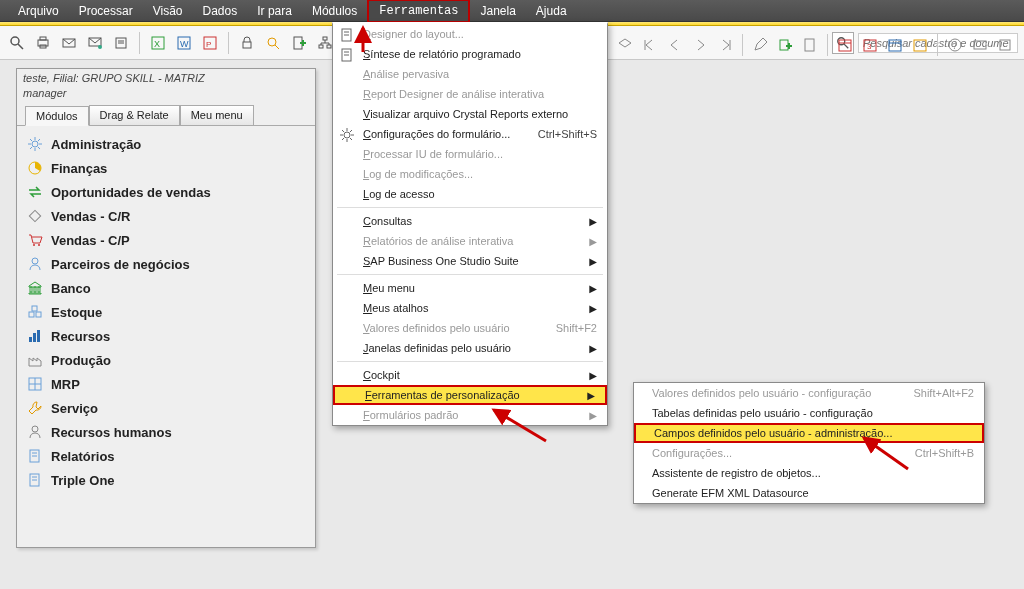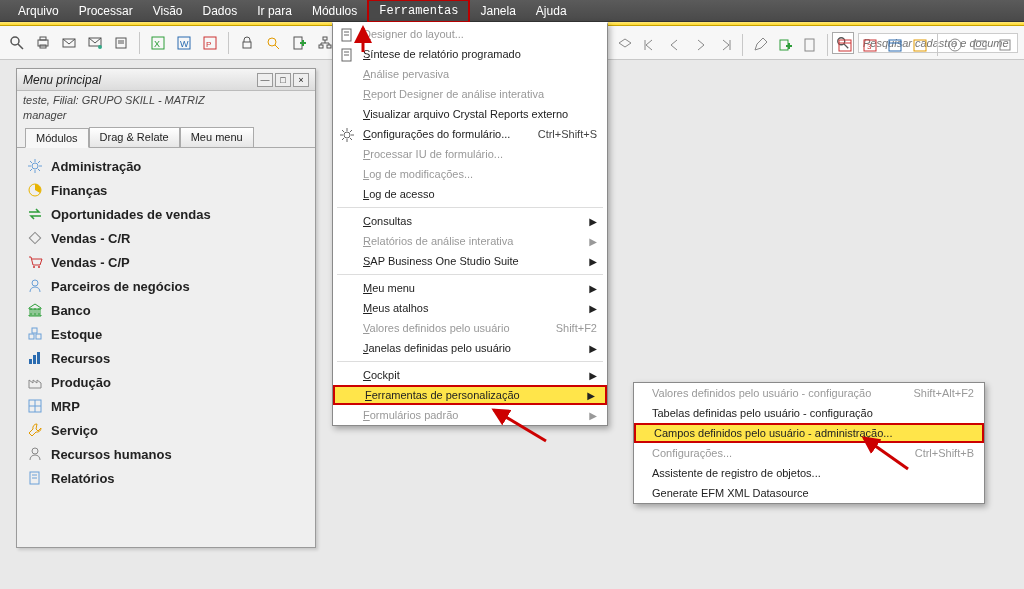--- a/index.html
+++ b/index.html
@@ -438,28 +438,20 @@
   <span class="tbtn">
       <svg viewBox="0 0 16 16">
         <rect x="3" y="3" width="10" height="10" fill="none" stroke="#888"></rect>
       </svg>
     </span>
 </div>
 
 <div class="workarea"></div>
 
 <div class="panel">
-  <div class="titlebar">
-    <span>Menu principal</span>
-    <div class="winbtns">
-      <span>—</span>
-      <span>□</span>
-      <span>×</span>
-    </div>
-  </div>
   <div class="subline">teste, Filial: GRUPO SKILL - MATRIZ</div>
   <div class="subline" style="padding-top:0">manager</div>
   <div class="tabs">
     <div class="tab active">Módulos</div>
     <div class="tab">Drag &amp; Relate</div>
     <div class="tab">Meu menu</div>
   </div>
   <div class="list" id="panel-list">
       <div class="item">
         <span class="ic">
@@ -579,20 +571,30 @@
       </div>
       <div class="item">
         <span class="ic">
           <svg width="16" height="16" viewBox="0 0 16 16">
             <rect x="3" y="2" width="9" height="12" fill="none" stroke="#6aa0d8"></rect>
             <line x1="5" y1="5" x2="10" y2="5" stroke="#6aa0d8"></line>
             <line x1="5" y1="8" x2="10" y2="8" stroke="#6aa0d8"></line>
           </svg>
         </span>
         <span class="lbl">Relatórios</span>
+      </div>
+      <div class="item">
+        <span class="ic">
+          <svg width="16" height="16" viewBox="0 0 16 16">
+            <rect x="3" y="2" width="9" height="12" fill="none" stroke="#6aa0d8"></rect>
+            <line x1="5" y1="5" x2="10" y2="5" stroke="#6aa0d8"></line>
+            <line x1="5" y1="8" x2="10" y2="8" stroke="#6aa0d8"></line>
+          </svg>
+        </span>
+        <span class="lbl">Triple One</span>
       </div>
     </div>
 </div>
 
 <div class="dropdown" id="dropdown">
     <div class="mrow disabled">
       <span class="iconcell">
         <svg width="16" height="16" viewBox="0 0 16 16">
           <rect x="3" y="2" width="9" height="12" fill="none" stroke="#666"></rect>
           <line x1="5" y1="5" x2="10" y2="5" stroke="#666"></line>

